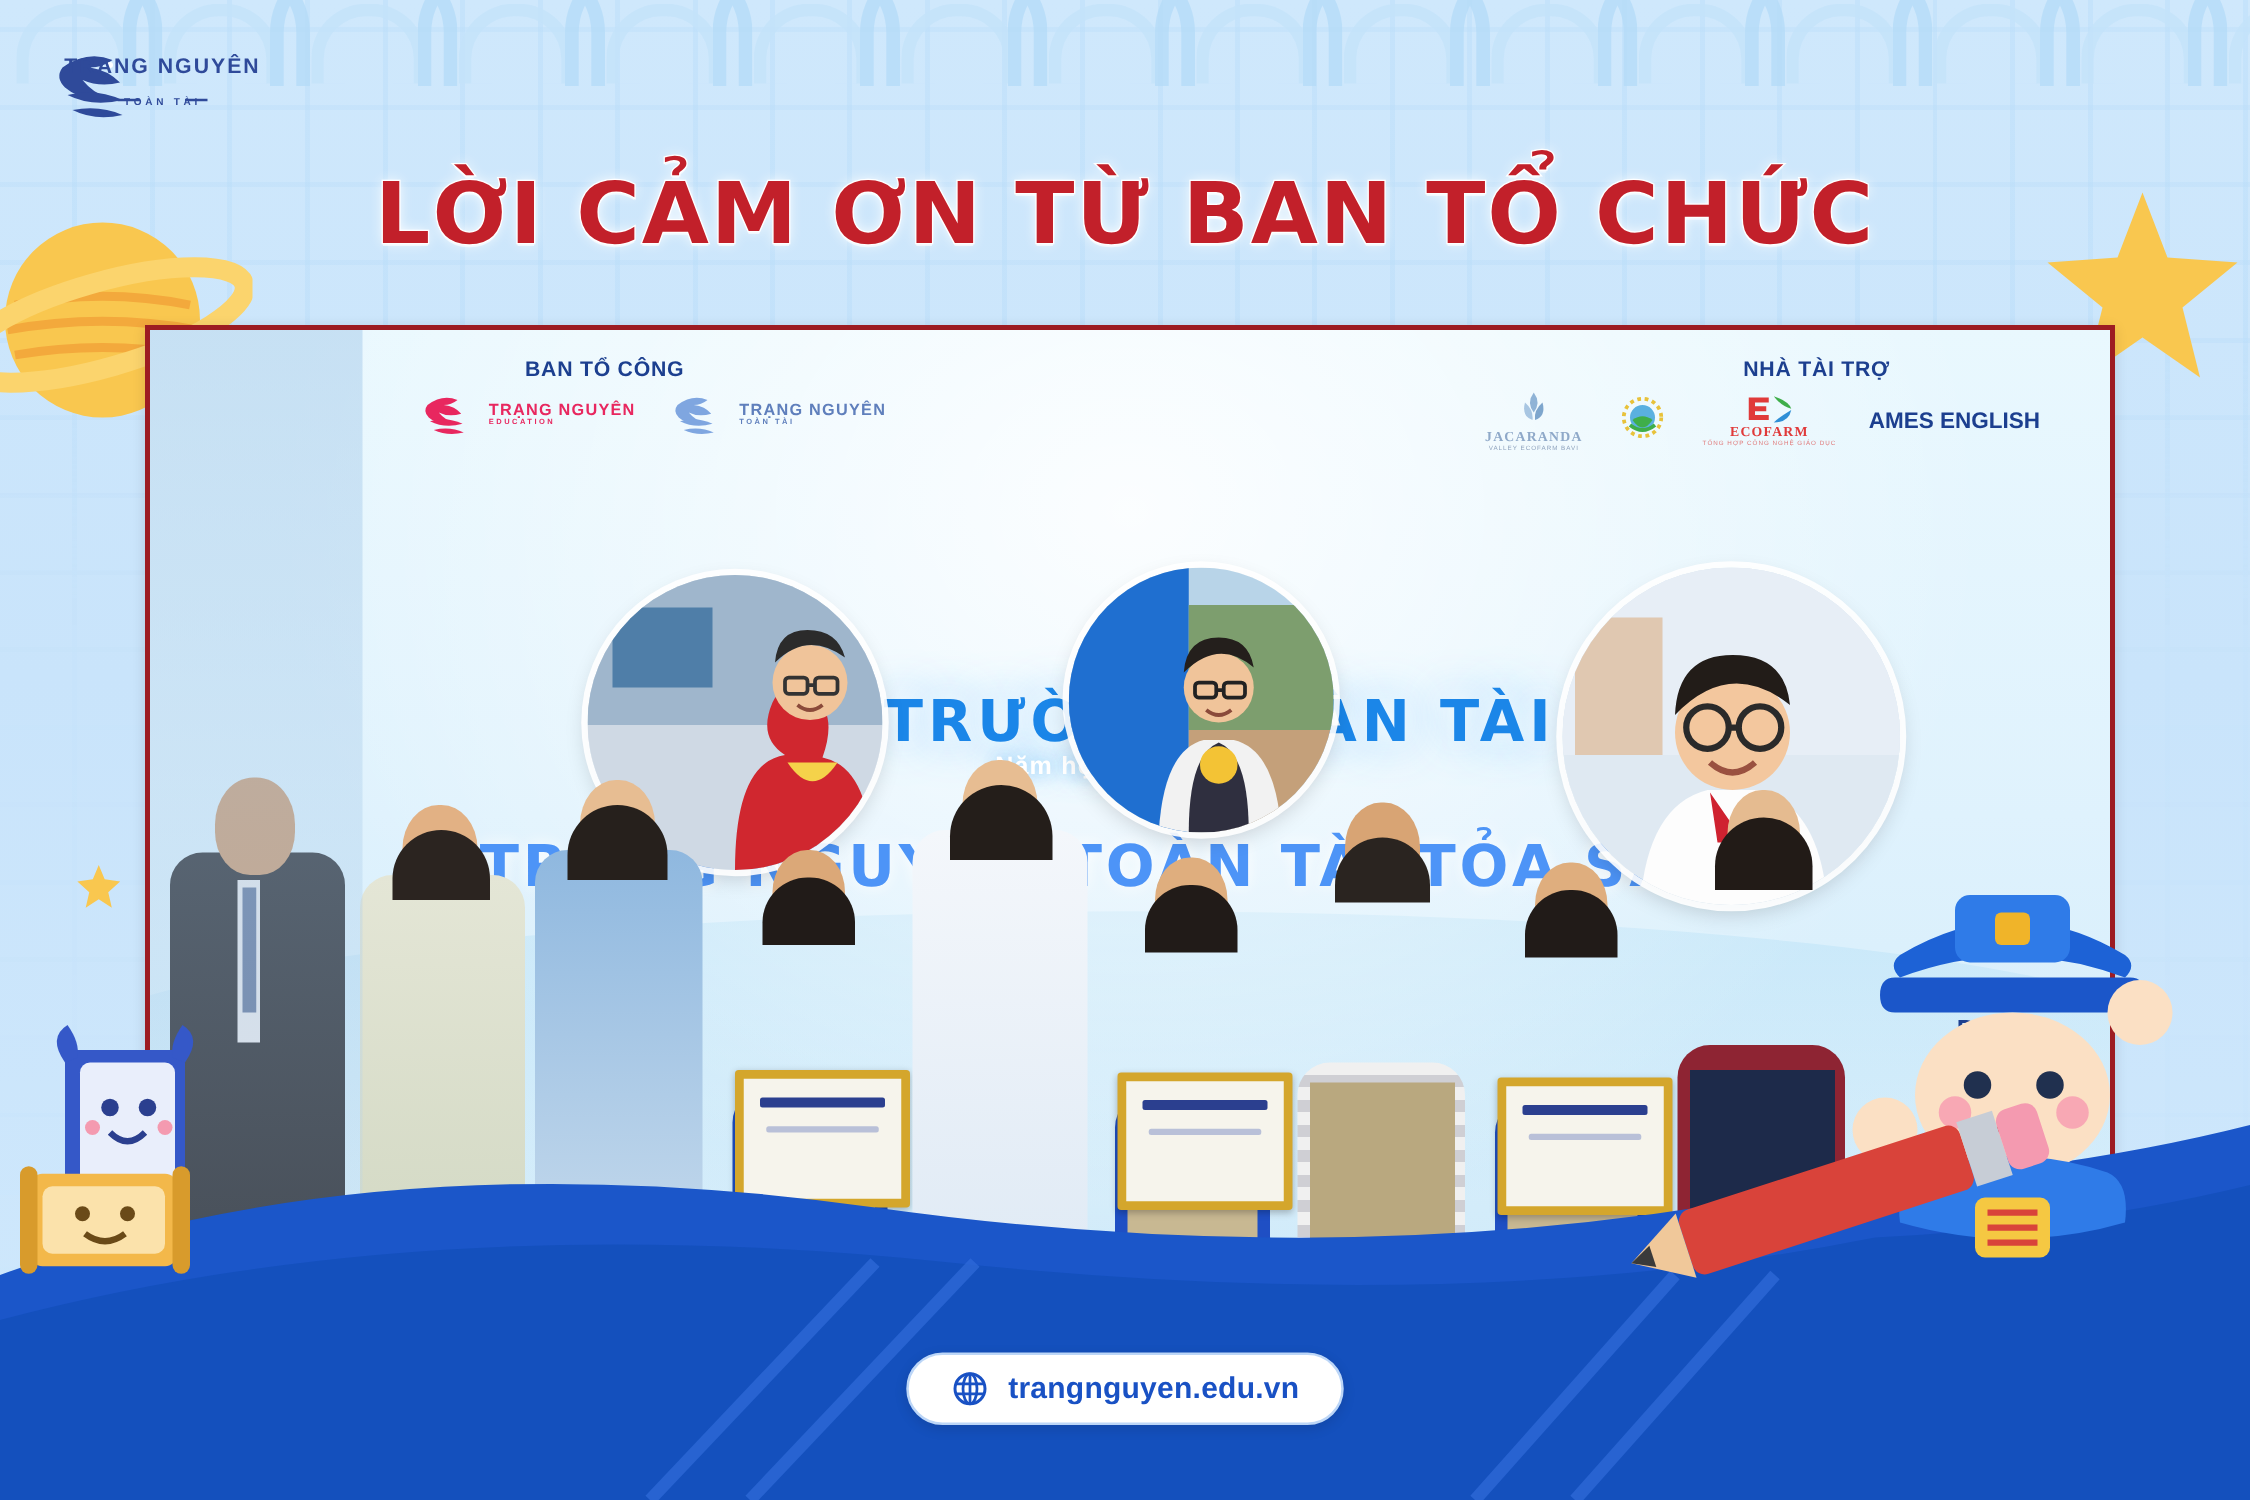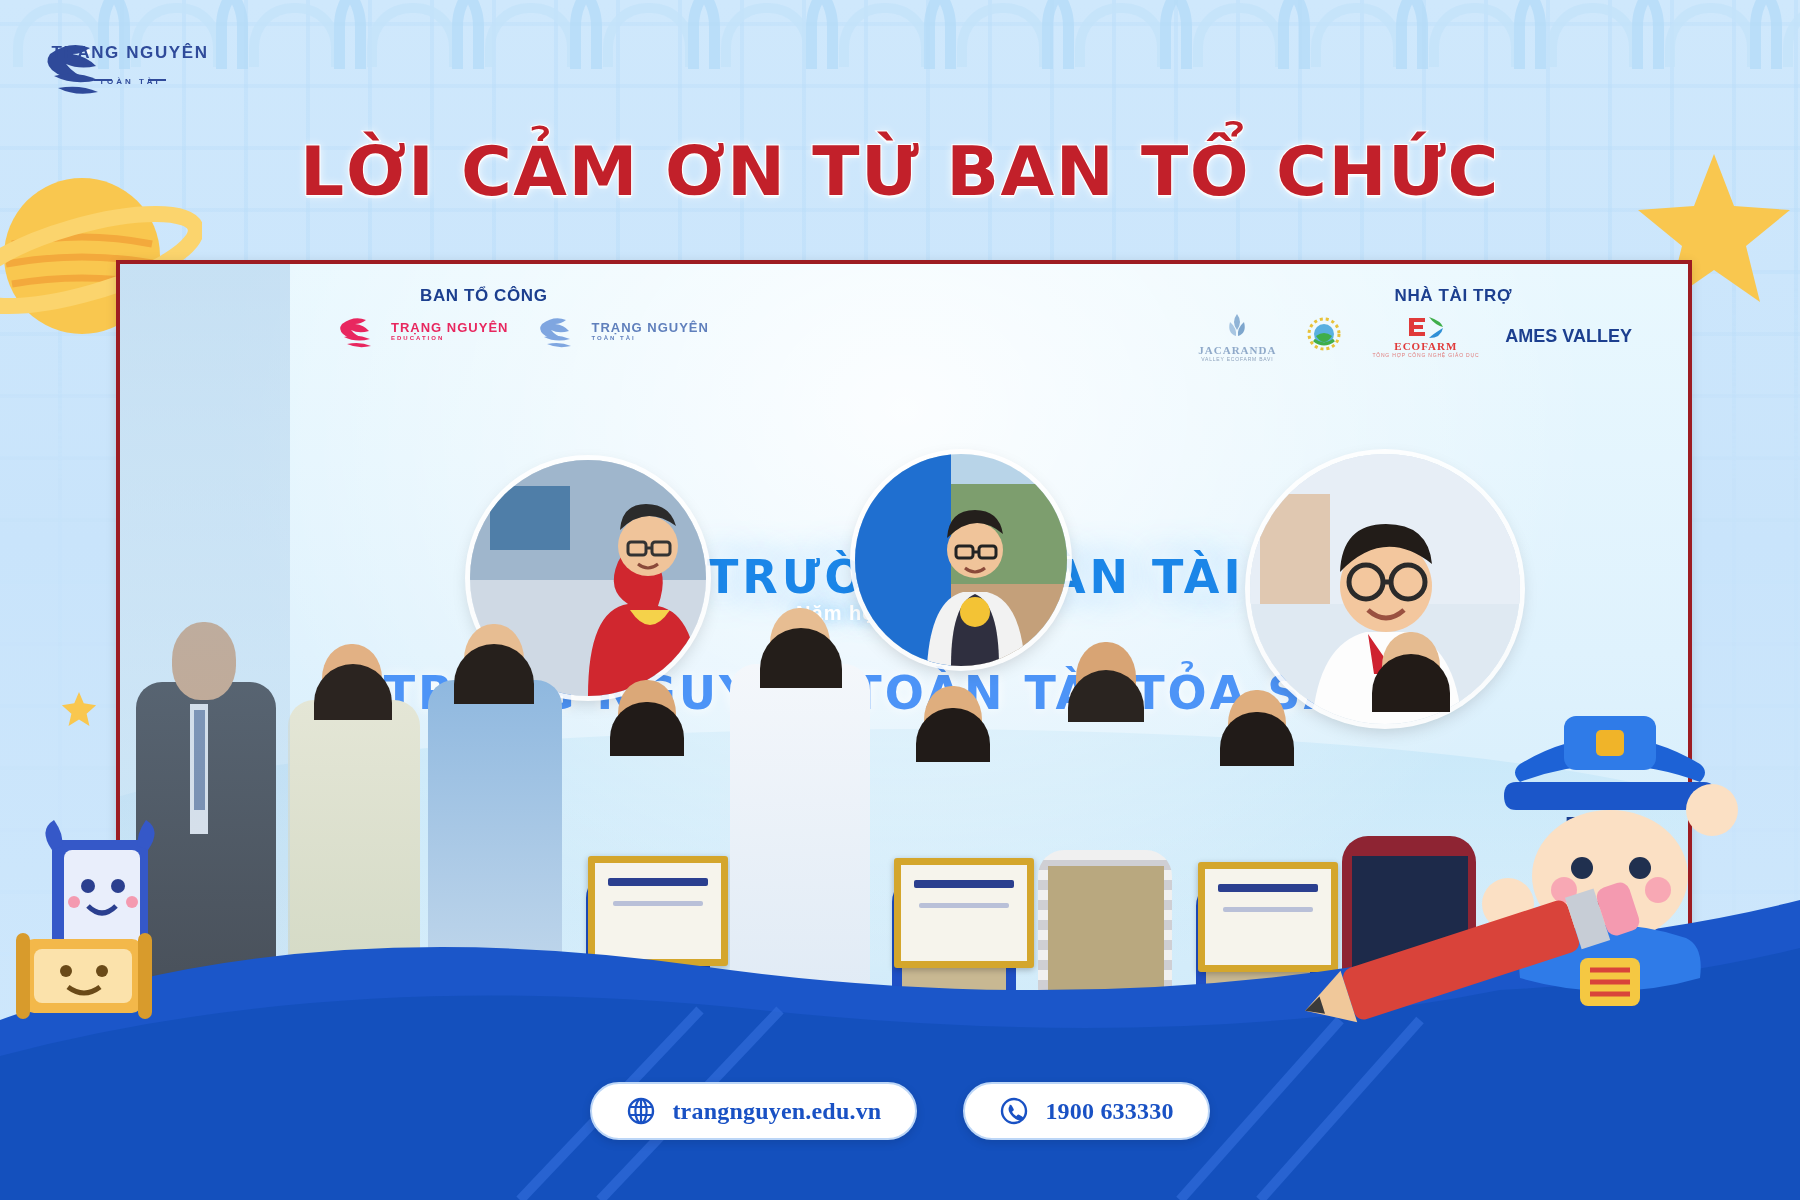--- a/index.html
+++ b/index.html
@@ -120,21 +120,21 @@
   
   .planet{position:absolute;left:-28px;top:152px;width:230px;height:230px;}
   .bigstar{position:absolute;right:6px;top:148px;width:160px;height:160px;}
   .smallstar{position:absolute;}
   .book-deco{position:absolute;left:34px;top:810px;width:140px;height:170px;}
   .scroll-deco{position:absolute;left:10px;top:905px;width:150px;height:130px;}
   .mascot{position:absolute;right:40px;top:690px;width:300px;height:330px;}
   .pencil{position:absolute;right:150px;top:880px;width:360px;height:150px;transform:rotate(-18deg);}
 
   
-  .contact-row{position:absolute;left:0;right:0;bottom:60px;display:flex;justify-content:center;gap:46px;font-family:Liberation Serif, serif;}
+  .contact-row{position:absolute;left:0;right:0;bottom:60px;display:flex;justify-content:center;gap:46px;}
   .pill{display:flex;align-items:center;gap:16px;background:#fff;border-radius:40px;
         padding:12px 34px;border:2px solid #bcd6f7;box-shadow:0 3px 10px rgba(0,0,0,.12);}
   .pill .ptxt{font-size:24px;font-weight:700;color:#1951c4;letter-spacing:.2px;}
   .pill svg{display:block;}
 </style>
 </head>
 <body>
 
 <div class="stage">
 
@@ -259,21 +259,21 @@
       <div class="sp">
         <svg width="46" height="26" viewBox="0 0 46 26">
           <path d="M6 4 h16 v4 h-11 v3 h9 v4 h-9 v3 h11 v4 h-16 Z" fill="#e03a3a"></path>
           <path d="M26 3 q12 4 14 10 q-8 -2 -14 -10 Z" fill="#3fae4a"></path>
           <path d="M40 14 q-10 6 -14 10 q12 0 14 -10 Z" fill="#2f8fd6"></path>
         </svg>
         <div class="sp-name" style="color:#e03a3a;font-weight:800">ECOFARM</div>
         <div class="sp-sub" style="color:#e07a7a">TỔNG HỢP CÔNG NGHỆ GIÁO DỤC</div>
       </div>
       <div class="sp">
-        <div class="ames">AMES VALLEY</div>
+        <div class="ames">AMES ENGLISH</div>
       </div>
     </div>
 
     <div class="banner-title">ĐẤU TRƯỜNG TOÀN TÀI</div>
     <div class="banner-year">Năm học 2024 - 2025</div>
     <div class="banner-slogan">TRẠNG NGUYÊN TOÀN TÀI TỎA SÁNG</div>
 
     <div class="medallion m1">
       <svg viewBox="0 0 236 236" width="236" height="236">
         <rect width="236" height="236" fill="#cfd9e4"></rect>
@@ -478,22 +478,15 @@
 
   <div class="contact-row">
     <div class="pill">
       <svg width="30" height="30" viewBox="0 0 30 30">
         <circle cx="15" cy="15" r="12" fill="none" stroke="#1951c4" stroke-width="2.4"></circle>
         <ellipse cx="15" cy="15" rx="5.6" ry="12" fill="none" stroke="#1951c4" stroke-width="2.2"></ellipse>
         <path d="M3.4 11 h23.2 M3.4 19 h23.2 M15 3 v24" stroke="#1951c4" stroke-width="2.2"></path>
       </svg>
       <span class="ptxt">trangnguyen.edu.vn</span>
     </div>
-    <div class="pill">
-      <svg width="30" height="30" viewBox="0 0 30 30">
-        <circle cx="15" cy="15" r="12" fill="none" stroke="#1951c4" stroke-width="2.4"></circle>
-        <path d="M10 9 q2 -1 3 1 l1.6 3 q.6 1.2 -.6 2 l-1 .7 q1.6 3.2 4.3 4.6 l.8 -1 q.9 -1.1 2 -.5 l3 1.7 q1.8 1 .7 2.8 q-1.4 2.2 -4.6 1 q-5.2 -2 -8.4 -7.4 q-2 -3.4 -.8 -6 q.4 -.9 1 -1.2 Z" fill="#1951c4"></path>
-      </svg>
-      <span class="ptxt">1900 633330</span>
-    </div>
   </div>
 
 </div>
 
 </body></html>

